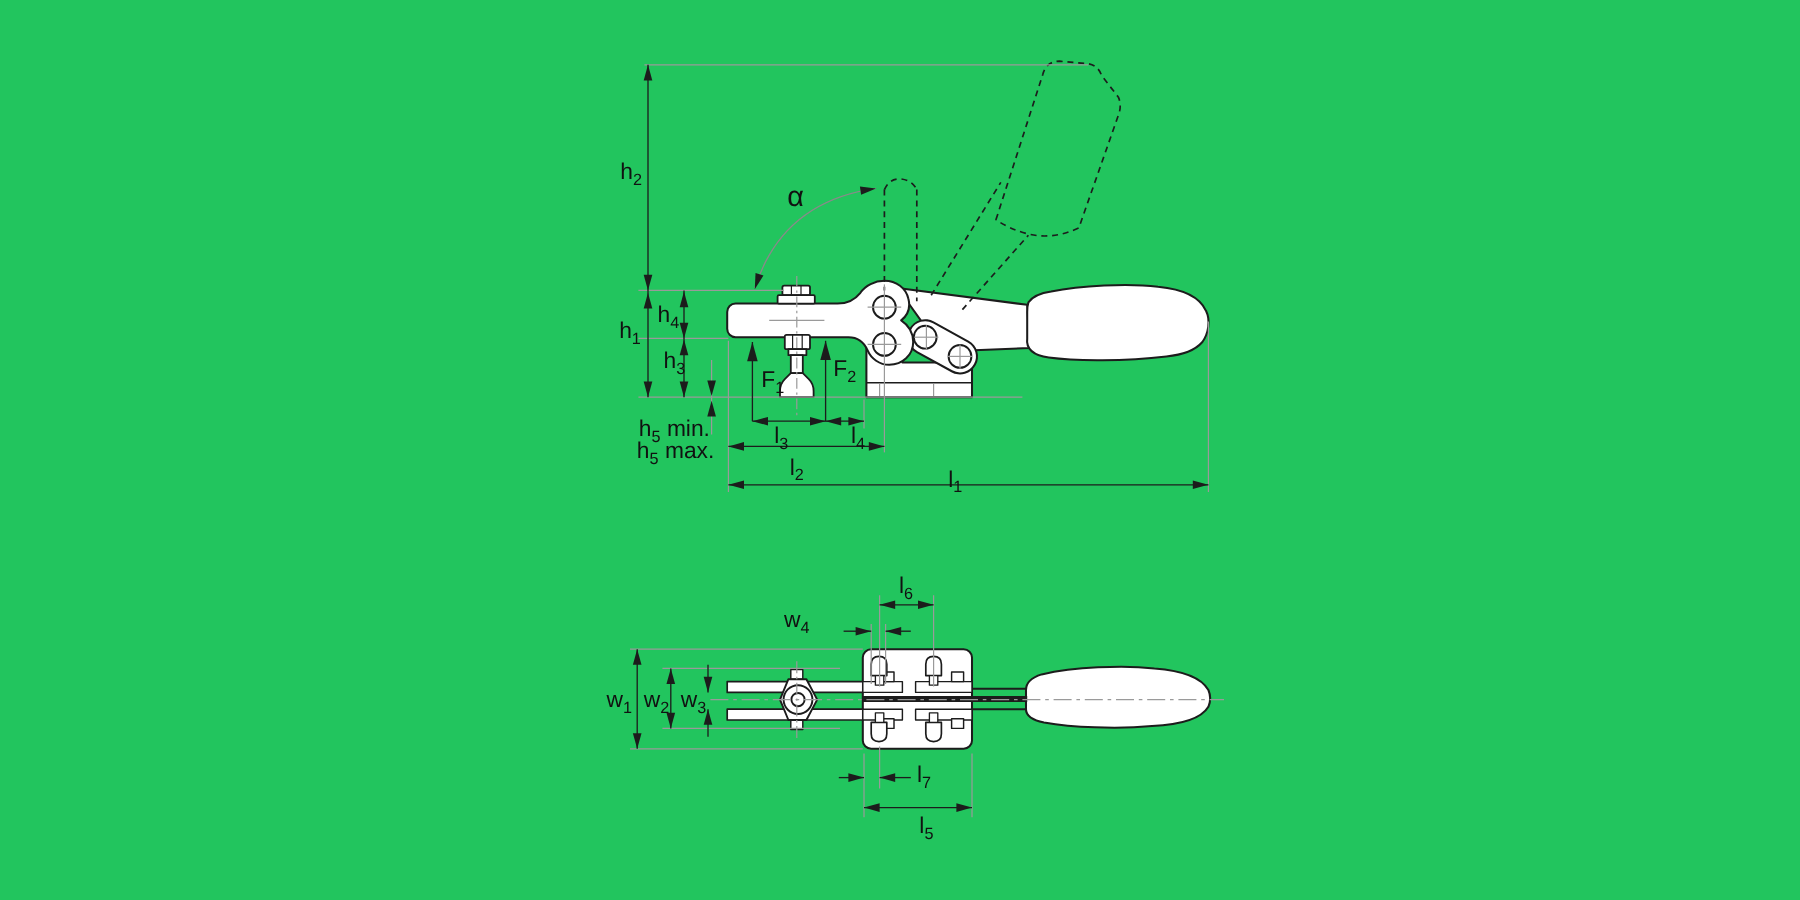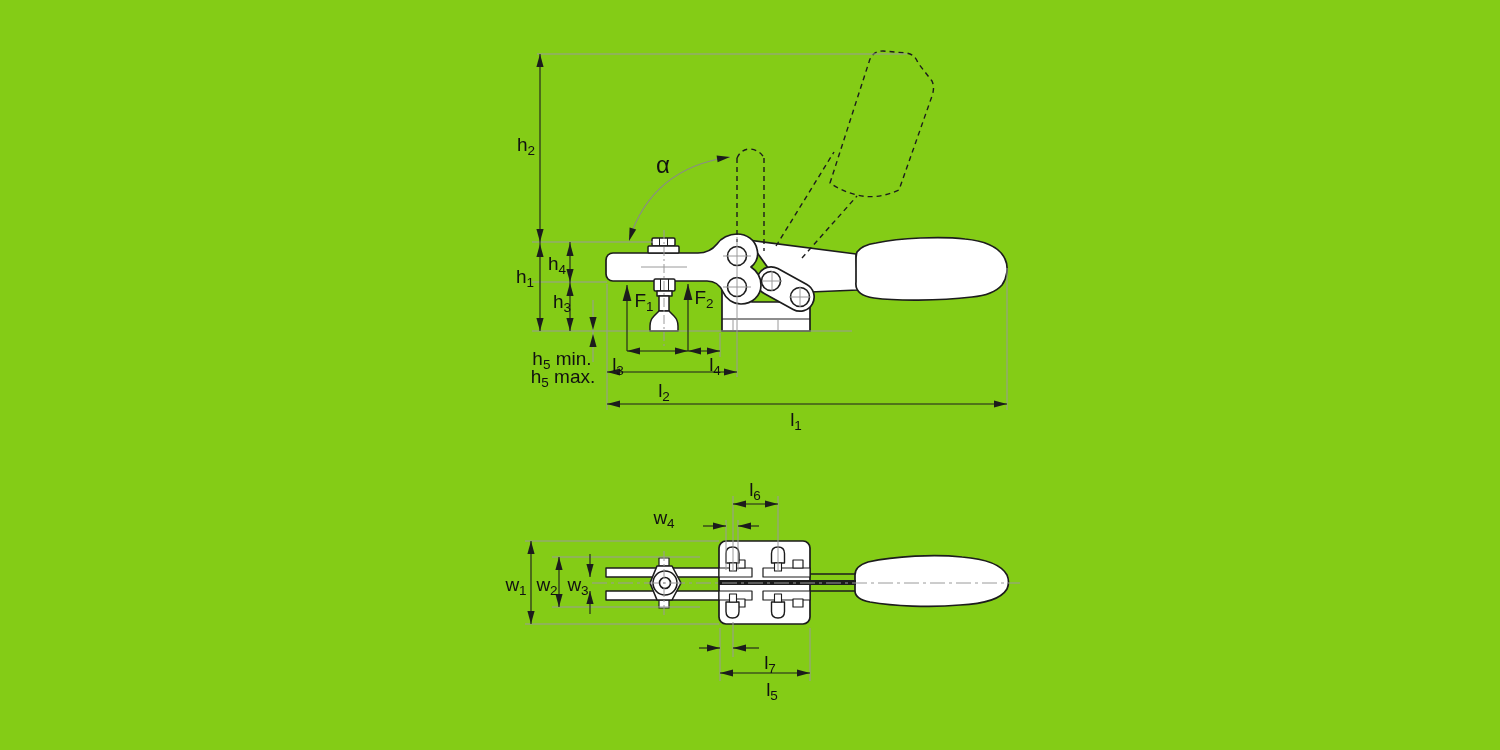--- a/index.html
+++ b/index.html
@@ -1,16 +1,16 @@
 <!DOCTYPE html>
 <html><head>
 <meta charset="utf-8">
 <style>
   html,body{margin:0;padding:0;background:#ffffff;}
-  .canvas{position:relative;width:1500px;height:750px;background:#84cc16;overflow:hidden;
+  .canvas{position:relative;width:1500px;height:750px;background:#22c55e;overflow:hidden;
           font-family:"Liberation Sans", sans-serif;}
   svg{position:absolute;left:0;top:0;}
   .lab{position:absolute;transform:translate(-50%,-50%);font-size:19px;color:#111;
        white-space:nowrap;line-height:1;}
   .lab .b{font-style:normal;}
   .lab sub{font-size:13.5px;line-height:0;}
   .lab-alpha{font-size:24px;}
 </style>
 </head>
 <body>
@@ -237,28 +237,28 @@
     </g>
   </g>
 </svg>
 
 <span class="lab" style="left:526px;top:144px"><span class="b">h</span><sub>2</sub><span class="b"></span></span>
 <span class="lab" style="left:525px;top:276px"><span class="b">h</span><sub>1</sub><span class="b"></span></span>
 <span class="lab" style="left:557px;top:263px"><span class="b">h</span><sub>4</sub><span class="b"></span></span>
 <span class="lab" style="left:562px;top:301px"><span class="b">h</span><sub>3</sub><span class="b"></span></span>
 <span class="lab" style="left:562px;top:358px"><span class="b">h</span><sub>5</sub><span class="b"> min.</span></span>
 <span class="lab" style="left:563px;top:376px"><span class="b">h</span><sub>5</sub><span class="b"> max.</span></span>
-<span class="lab" style="left:644px;top:300px"><span class="b">F</span><sub>1</sub><span class="b"></span></span>
-<span class="lab" style="left:704px;top:297px"><span class="b">F</span><sub>2</sub><span class="b"></span></span>
+<span class="lab" style="left:644px;top:317px"><span class="b">F</span><sub>1</sub><span class="b"></span></span>
+<span class="lab" style="left:704px;top:308px"><span class="b">F</span><sub>2</sub><span class="b"></span></span>
 <span class="lab lab-alpha" style="left:663px;top:165px"><span class="b">α</span></span>
-<span class="lab" style="left:618px;top:364px"><span class="b">l</span><sub>3</sub><span class="b"></span></span>
+<span class="lab" style="left:651px;top:364px"><span class="b">l</span><sub>3</sub><span class="b"></span></span>
 <span class="lab" style="left:715px;top:364px"><span class="b">l</span><sub>4</sub><span class="b"></span></span>
 <span class="lab" style="left:664px;top:390px"><span class="b">l</span><sub>2</sub><span class="b"></span></span>
-<span class="lab" style="left:796px;top:419px"><span class="b">l</span><sub>1</sub><span class="b"></span></span>
+<span class="lab" style="left:796px;top:400px"><span class="b">l</span><sub>1</sub><span class="b"></span></span>
 <span class="lab" style="left:516px;top:584px"><span class="b">w</span><sub>1</sub><span class="b"></span></span>
 <span class="lab" style="left:547px;top:584px"><span class="b">w</span><sub>2</sub><span class="b"></span></span>
 <span class="lab" style="left:578px;top:584px"><span class="b">w</span><sub>3</sub><span class="b"></span></span>
 <span class="lab" style="left:664px;top:517px"><span class="b">w</span><sub>4</sub><span class="b"></span></span>
 <span class="lab" style="left:755px;top:489px"><span class="b">l</span><sub>6</sub><span class="b"></span></span>
-<span class="lab" style="left:770px;top:662px"><span class="b">l</span><sub>7</sub><span class="b"></span></span>
+<span class="lab" style="left:770px;top:646px"><span class="b">l</span><sub>7</sub><span class="b"></span></span>
 <span class="lab" style="left:772px;top:689px"><span class="b">l</span><sub>5</sub><span class="b"></span></span>
 
 </div>
 
 </body></html>

